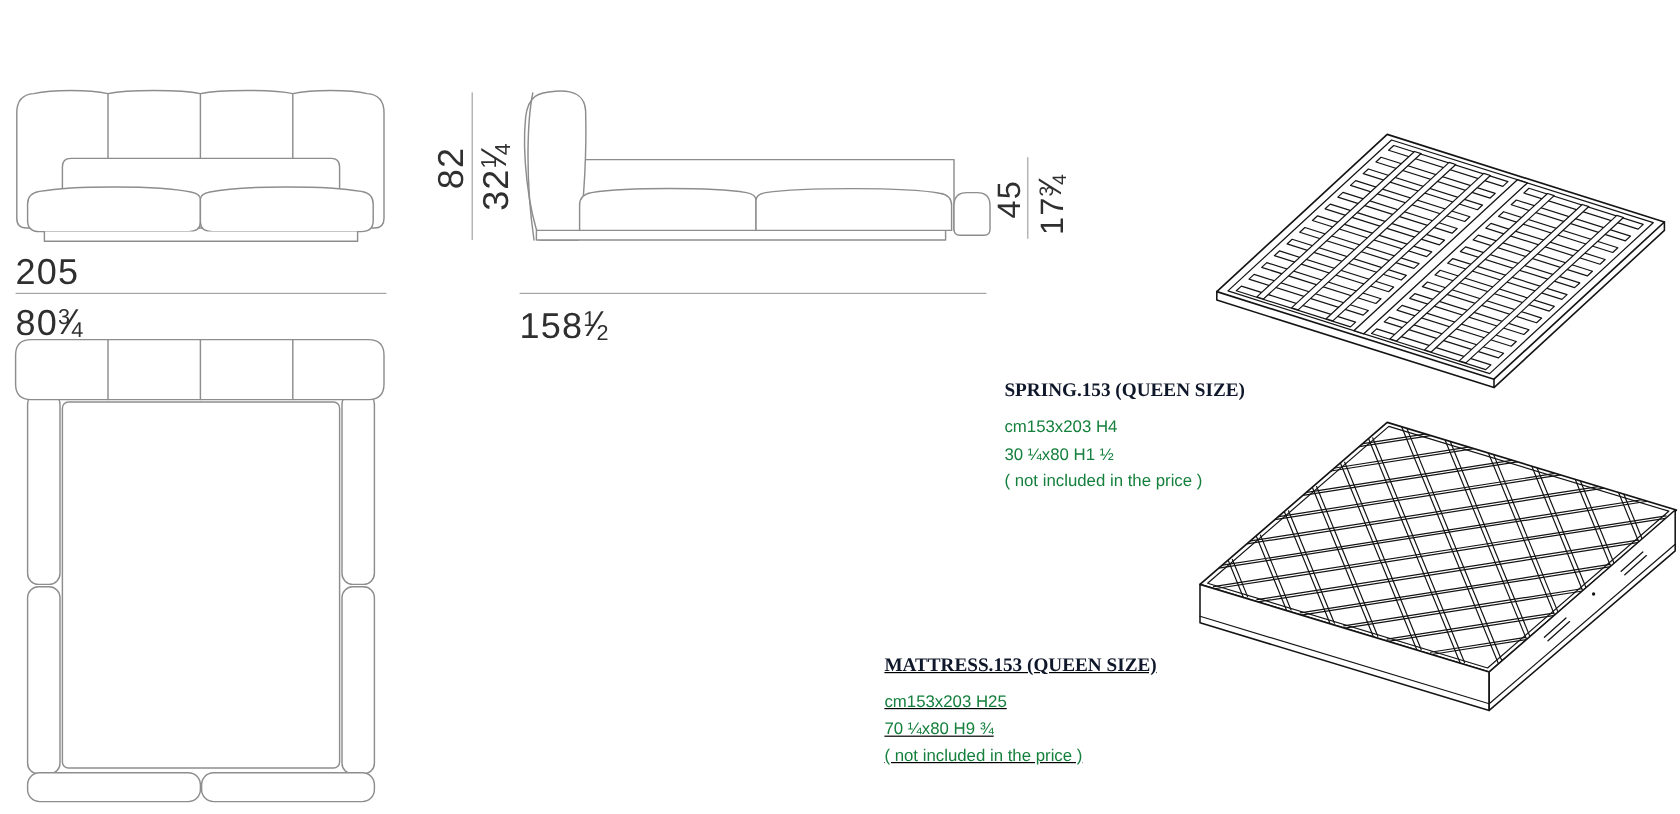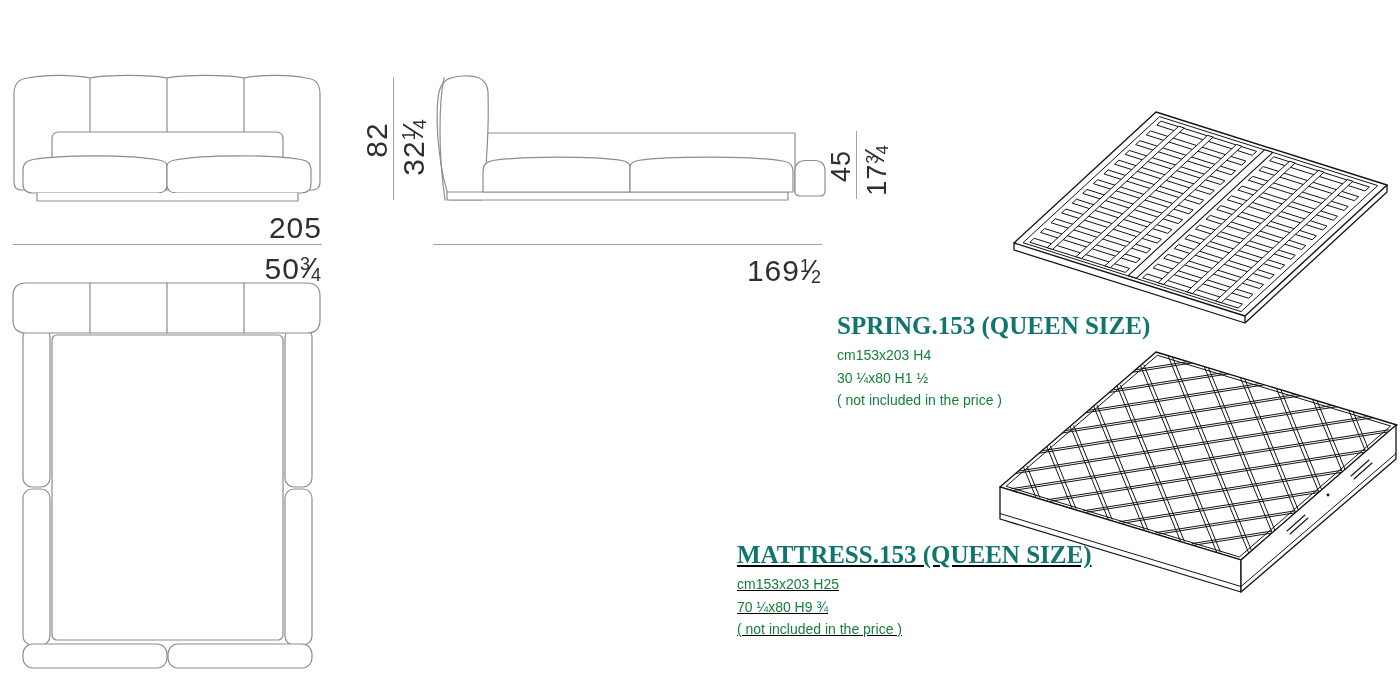--- a/index.html
+++ b/index.html
@@ -5,36 +5,36 @@
   html,body{margin:0;padding:0;background:#fff;}
   .canvas{
     position:relative;width:1400px;height:678px;background:#ffffff;overflow:hidden;
     font-family:"Liberation Sans","DejaVu Sans",sans-serif;
   }
   svg{position:absolute;overflow:visible;}
   .lineart{stroke:#8d8d8d;stroke-width:1.2;fill:none;stroke-linejoin:round;stroke-linecap:round;}
   .lineart .filled{fill:#ffffff;}
   .iso{stroke:#141414;fill:none;stroke-linejoin:round;stroke-linecap:round;}
   .dim-h{
-    position:absolute;text-align:right;color:#2f2f2f;font-size:30px;line-height:34px;
+    position:absolute;text-align:left;color:#2f2f2f;font-size:30px;line-height:34px;
     letter-spacing:1px;white-space:nowrap;
   }
   .dim-v{
     position:absolute;display:flex;align-items:center;justify-content:center;
     transform:rotate(-90deg);color:#2f2f2f;font-size:30px;letter-spacing:1px;white-space:nowrap;
   }
   .dim-v.small{font-size:27px;}
   .frac sup{font-size:0.60em;vertical-align:0.52em;}
   .frac sub{font-size:0.60em;vertical-align:-0.12em;}
   .fsl{margin:0 -3px;position:relative;top:-0.04em;}
   .dline{position:absolute;background:#a3a3a3;}
   .product-label{position:absolute;white-space:nowrap;}
   .product-title{
     font-family:"Liberation Serif","DejaVu Serif",serif;font-weight:700;
-    font-size:25px;line-height:27px;color:#0f766e;margin-bottom:5px;
+    font-size:16px;line-height:27px;color:#0f172a;margin-bottom:5px;
   }
   .product-spec{font-size:14px;line-height:22.5px;color:#15803d;}
   .u{vector-effect:non-scaling-stroke;}
 </style>
 </head>
 <body>
 
 <div class="canvas">
 
   <svg class="lineart" style="left:10px;top:64px;" width="318" height="146" viewBox="0 0 318 146">
@@ -44,21 +44,21 @@
     <path class="filled" d="M13,120 L13,106 Q13,97 23,95.5 C52,90.5 122,90.5 149,96 Q157,97.5 157,102 L157,121 Q157,129 147,129 L23,129 Q13,129 13,120 Z"></path>
     <path class="filled" d="M157,121 L157,102 Q157,97.5 165,96 C192,90.5 262,90.5 291,95.5 Q301,97 301,106 L301,120 Q301,129 291,129 L167,129 Q157,129 157,121 Z"></path>
     <path class="filled" d="M27,129 L27,137 L288,137 L288,129"></path>
   </svg>
 
   <div class="dim-h" style="left:13px;top:211px;width:309px;">
     <span>205</span>
   </div>
   <div class="dline" style="left:13px;top:244px;width:309px;height:1px;"></div>
   <div class="dim-h" style="left:13px;top:247px;width:309px;">
-    <span>50</span><span class="frac"><sup>3</sup><span class="fsl">⁄</span><sub>4</sub></span>
+    <span>80</span><span class="frac"><sup>3</sup><span class="fsl">⁄</span><sub>4</sub></span>
   </div>
 
   <svg class="lineart" style="left:10px;top:280px;" width="318" height="392" viewBox="0 0 318 392">
     <rect class="filled" x="13" y="48" width="27" height="159" rx="9"></rect>
     <rect class="filled" x="13" y="209" width="27" height="156" rx="9"></rect>
     <rect class="filled" x="275" y="48" width="27" height="159" rx="9"></rect>
     <rect class="filled" x="275" y="209" width="27" height="156" rx="9"></rect>
     <rect class="filled" x="13" y="364" width="144" height="24" rx="10"></rect>
     <rect class="filled" x="158" y="364" width="144" height="24" rx="10"></rect>
     <path class="filled" d="M3,40 L3,16 Q3,3 16,3 L297,3 Q310,3 310,16 L310,40 Q310,53 297,53 L16,53 Q3,53 3,40 Z"></path>
@@ -89,21 +89,21 @@
   <div class="dim-v small" style="left:811px;top:148px;width:60px;height:36px;">
     <span>45</span>
   </div>
   <div class="dim-v small" style="left:837px;top:152px;width:80px;height:36px;">
     <span>17</span>
       <span class="frac"><sup>3</sup><span class="fsl">⁄</span><sub>4</sub></span>
   </div>
 
   <div class="dline" style="left:433px;top:244px;width:389px;height:1px;"></div>
   <div class="dim-h" style="left:433px;top:249px;width:389px;">
-    <span>169</span><span class="frac"><sup>1</sup><span class="fsl">⁄</span><sub>2</sub></span>
+    <span>158</span><span class="frac"><sup>1</sup><span class="fsl">⁄</span><sub>2</sub></span>
   </div>
 
   <svg class="iso" style="left:983px;top:93px;" width="412" height="242" viewBox="0 0 412 242">
     <g transform="matrix(142,-131,231,73,31,150)">
       <rect class="u" x="0" y="0" width="1" height="1" fill="#fff" stroke-width="1.4" vector-effect="non-scaling-stroke"></rect>
       <rect class="u" x="0.02" y="0.028" width="0.96" height="0.944" stroke-width="1" vector-effect="non-scaling-stroke"></rect>
       <path class="u" stroke-width="1" vector-effect="non-scaling-stroke" d="M0.033,0.05 v0.412 h0.03 v-0.412 z m0.0745,0 v0.412 h0.03 v-0.412 z m0.0745,0 v0.412 h0.03 v-0.412 z m0.0745,0 v0.412 h0.03 v-0.412 z m0.0745,0 v0.412 h0.03 v-0.412 z m0.0745,0 v0.412 h0.03 v-0.412 z m0.0745,0 v0.412 h0.03 v-0.412 z m0.0745,0 v0.412 h0.03 v-0.412 z m0.0745,0 v0.412 h0.03 v-0.412 z m0.0745,0 v0.412 h0.03 v-0.412 z m0.0745,0 v0.412 h0.03 v-0.412 z m0.0745,0 v0.412 h0.03 v-0.412 z m0.0745,0 v0.412 h0.03 v-0.412 z"></path>
       <path class="u" stroke-width="1" vector-effect="non-scaling-stroke" d="M0.033,0.538 v0.412 h0.03 v-0.412 z m0.0745,0 v0.412 h0.03 v-0.412 z m0.0745,0 v0.412 h0.03 v-0.412 z m0.0745,0 v0.412 h0.03 v-0.412 z m0.0745,0 v0.412 h0.03 v-0.412 z m0.0745,0 v0.412 h0.03 v-0.412 z m0.0745,0 v0.412 h0.03 v-0.412 z m0.0745,0 v0.412 h0.03 v-0.412 z m0.0745,0 v0.412 h0.03 v-0.412 z m0.0745,0 v0.412 h0.03 v-0.412 z m0.0745,0 v0.412 h0.03 v-0.412 z m0.0745,0 v0.412 h0.03 v-0.412 z m0.0745,0 v0.412 h0.03 v-0.412 z"></path>
       <path class="u" fill="#fff" stroke-width="1" vector-effect="non-scaling-stroke" d="M0.035,0.123 h0.925 v0.024 h-0.925 z m0,0.125 h0.925 v0.024 h-0.925 z m0,0.125 h0.925 v0.024 h-0.925 z"></path>
       <path class="u" fill="#fff" stroke-width="1" vector-effect="non-scaling-stroke" d="M0.035,0.603 h0.925 v0.024 h-0.925 z m0,0.125 h0.925 v0.024 h-0.925 z m0,0.125 h0.925 v0.024 h-0.925 z"></path>

